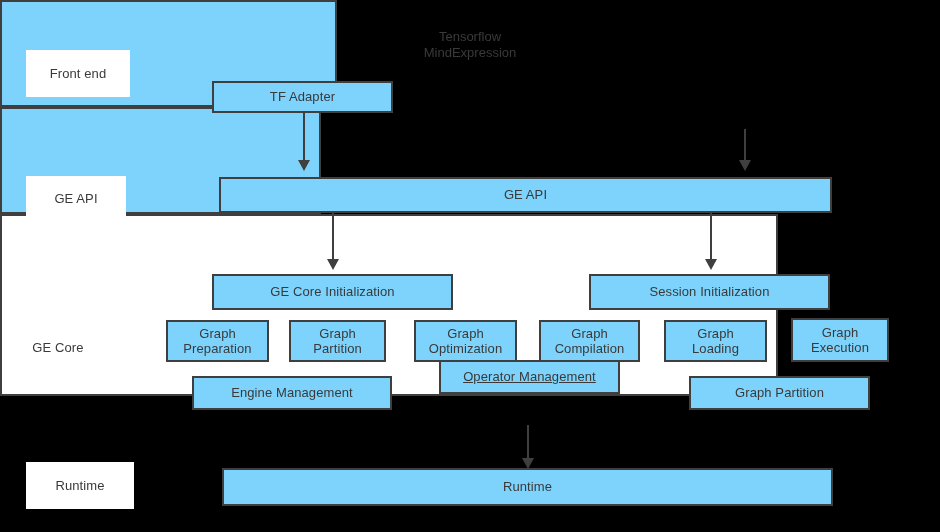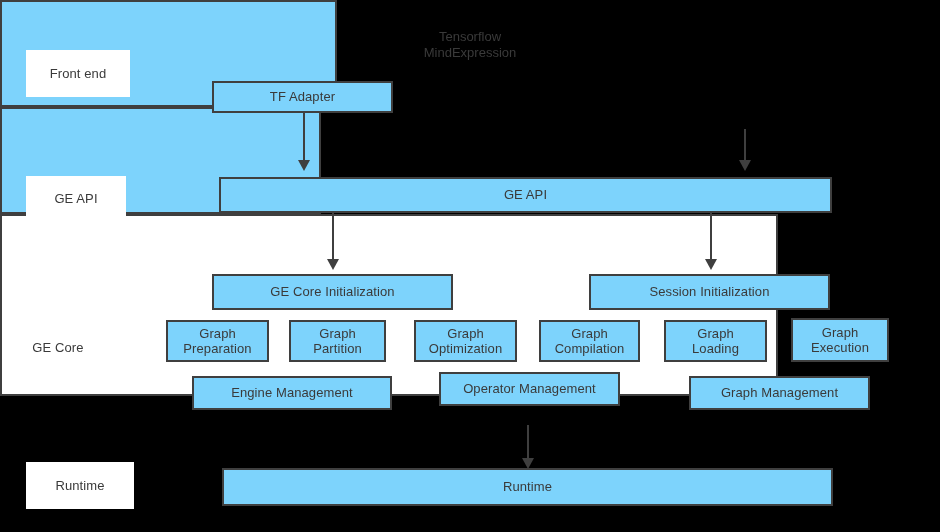--- a/index.html
+++ b/index.html
@@ -176,26 +176,26 @@
     <span style="display:block;">
       <span style="display:block;">Graph</span>
       <span style="display:block;">Execution</span>
     </span>
   </div>
 
   <div class="box stroked" style="left:192px; top:376px; width:200px; height:34px;">
     <span class="label-text">Engine Management</span>
   </div>
 
-  <div class="box stroked" style="left:439px; top:372px; width:181px; height:34px;">
+  <div class="box stroked" style="left:439px; top:360px; width:181px; height:34px;text-decoration:underline;">
     <span class="label-text">Operator Management</span>
   </div>
 
   <div class="box stroked" style="left:689px; top:376px; width:181px; height:34px;">
-    <span class="label-text">Graph Management</span>
+    <span class="label-text">Graph Partition</span>
   </div>
 
   <div class="vline" style="left:527px; top:425px; height:37px;"></div>
   <div class="arrowhead" style="left:522px; top:458px;"></div>
 
   <div class="box stroked" style="left:222px; top:468px; width:611px; height:38px;">
     <span class="label-text">Runtime</span>
   </div>
 
 </div>

